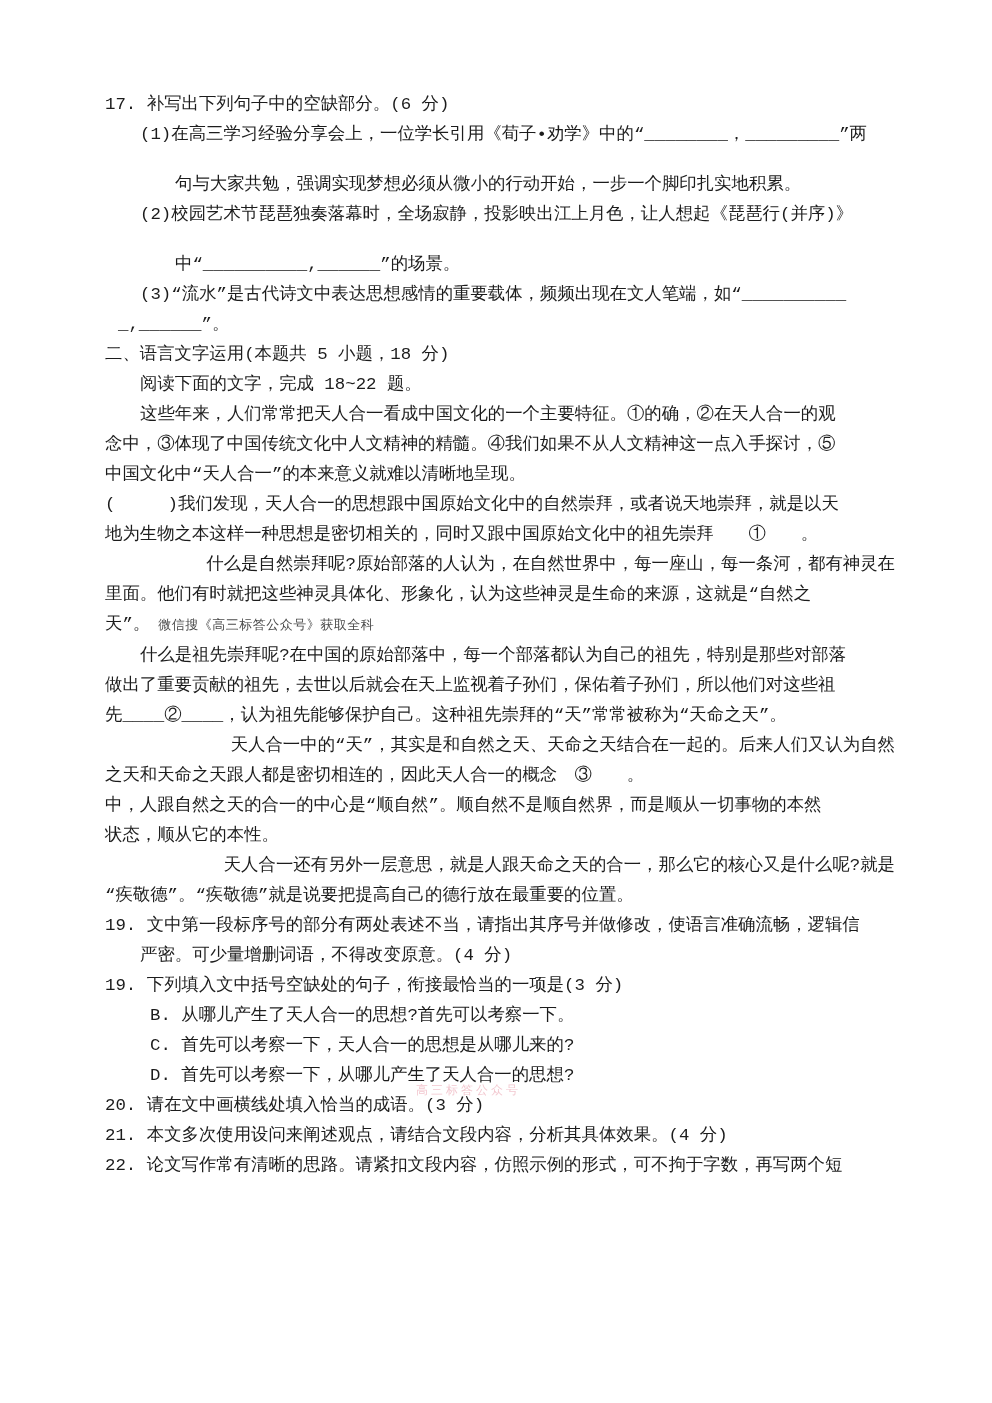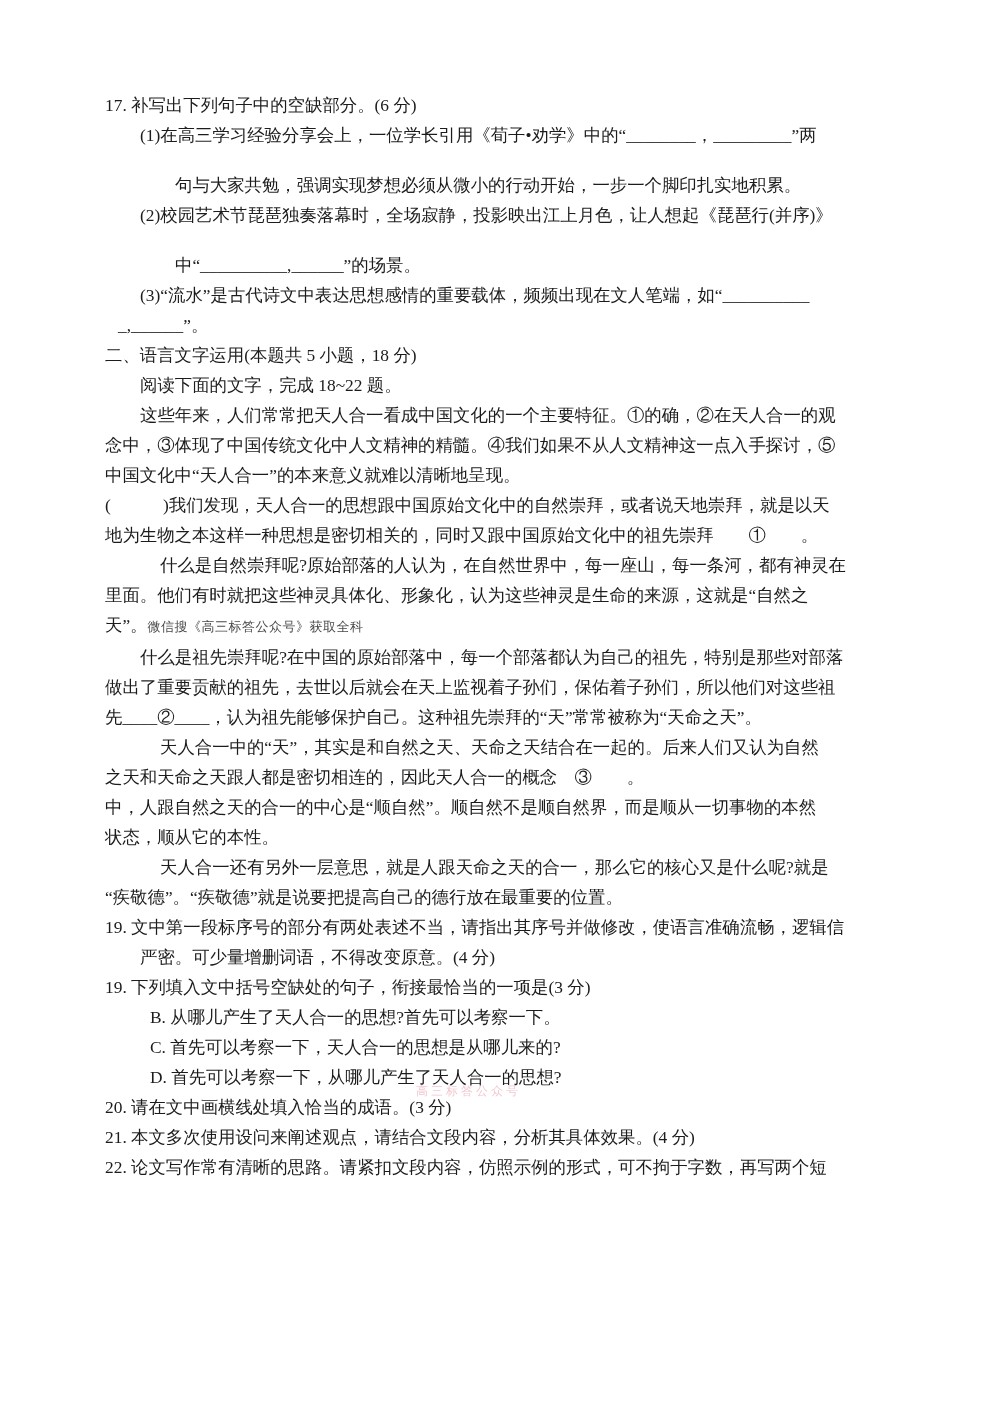--- a/index.html
+++ b/index.html
@@ -3,41 +3,42 @@
 <meta charset="utf-8">
 <style>
   * { margin: 0; padding: 0; box-sizing: border-box; }
   html, body { background: #ffffff; }
   .page {
     position: relative;
     width: 992px;
     height: 1260px;
     background: #ffffff;
     overflow: hidden;
-    font-family: Liberation Serif, serif;
+    font-family: Liberation Mono, monospace;
     color: #1c1c1c;
     font-size: 17.4px;
     line-height: 30px;
   }
   .content {
     position: absolute;
     left: 105px;
     top: 90px;
     width: 790px;
   }
   .line { white-space: pre-wrap; min-height: 30px; }
   .ind-a { padding-left: 35px; }   
   .ind-b { padding-left: 70px; margin-top: 20px; }   
-  .ind-c { padding-left: 55px; }   
+  .ind-c { padding-left: 55px; text-align: right; }   
   .ind-d { padding-left: 45px; }   
   .ind-e { padding-left: 13px; }   
   .small-note {
     font-size: 13px;
     color: #4a4a4a;
     letter-spacing: 0.5px;
+    margin-left: 8px;
   }
   .watermark {
     position: absolute;
     color: #e89aa8;
     font-size: 12px;
     letter-spacing: 3px;
     pointer-events: none;
     filter: blur(0.6px);
     white-space: nowrap;
   }

